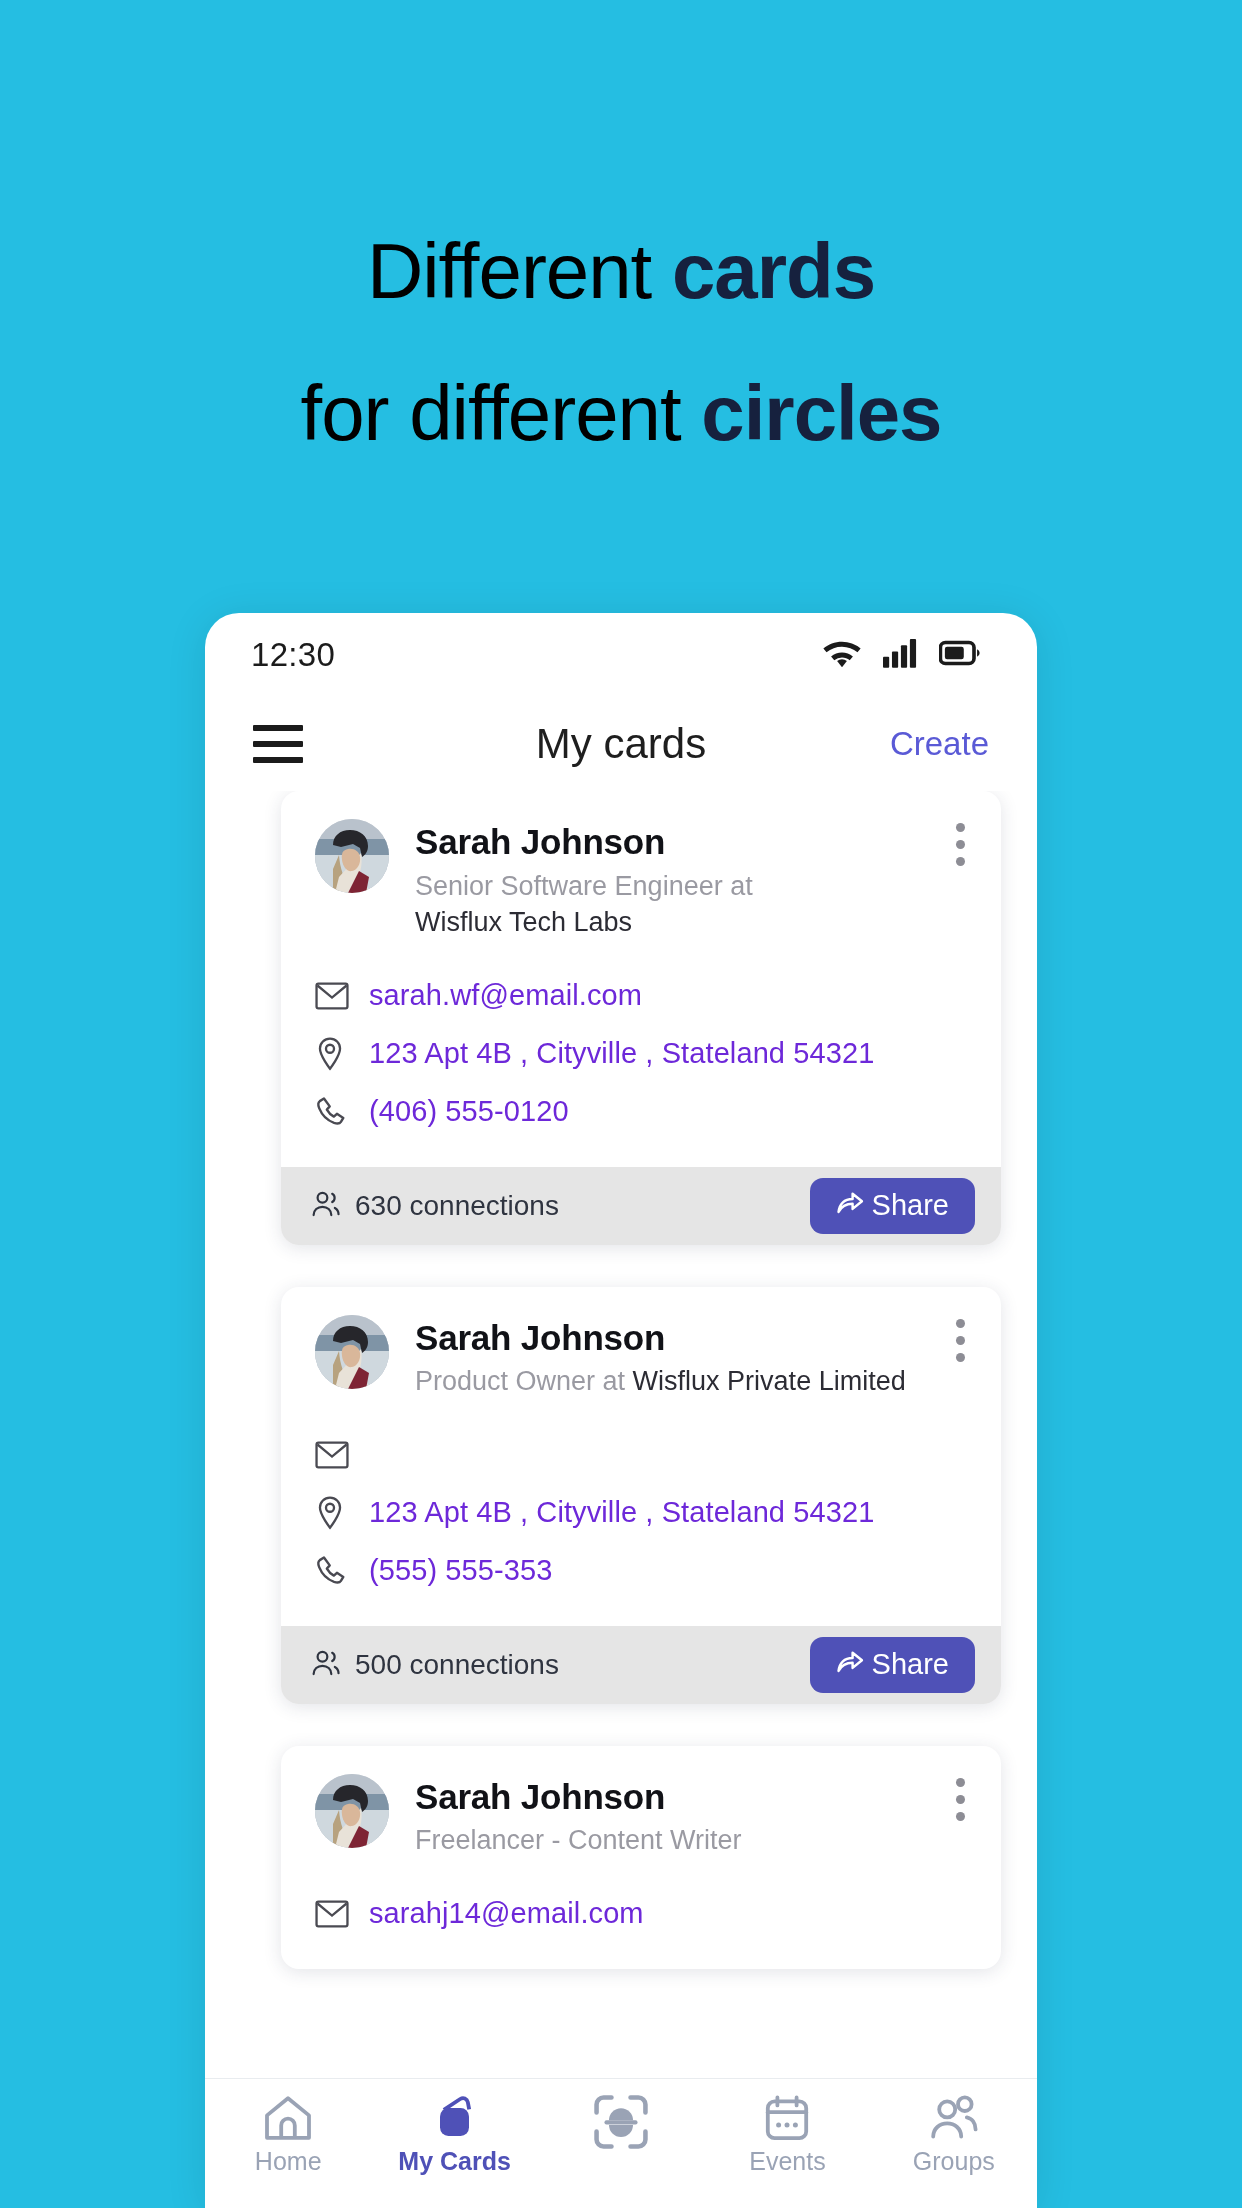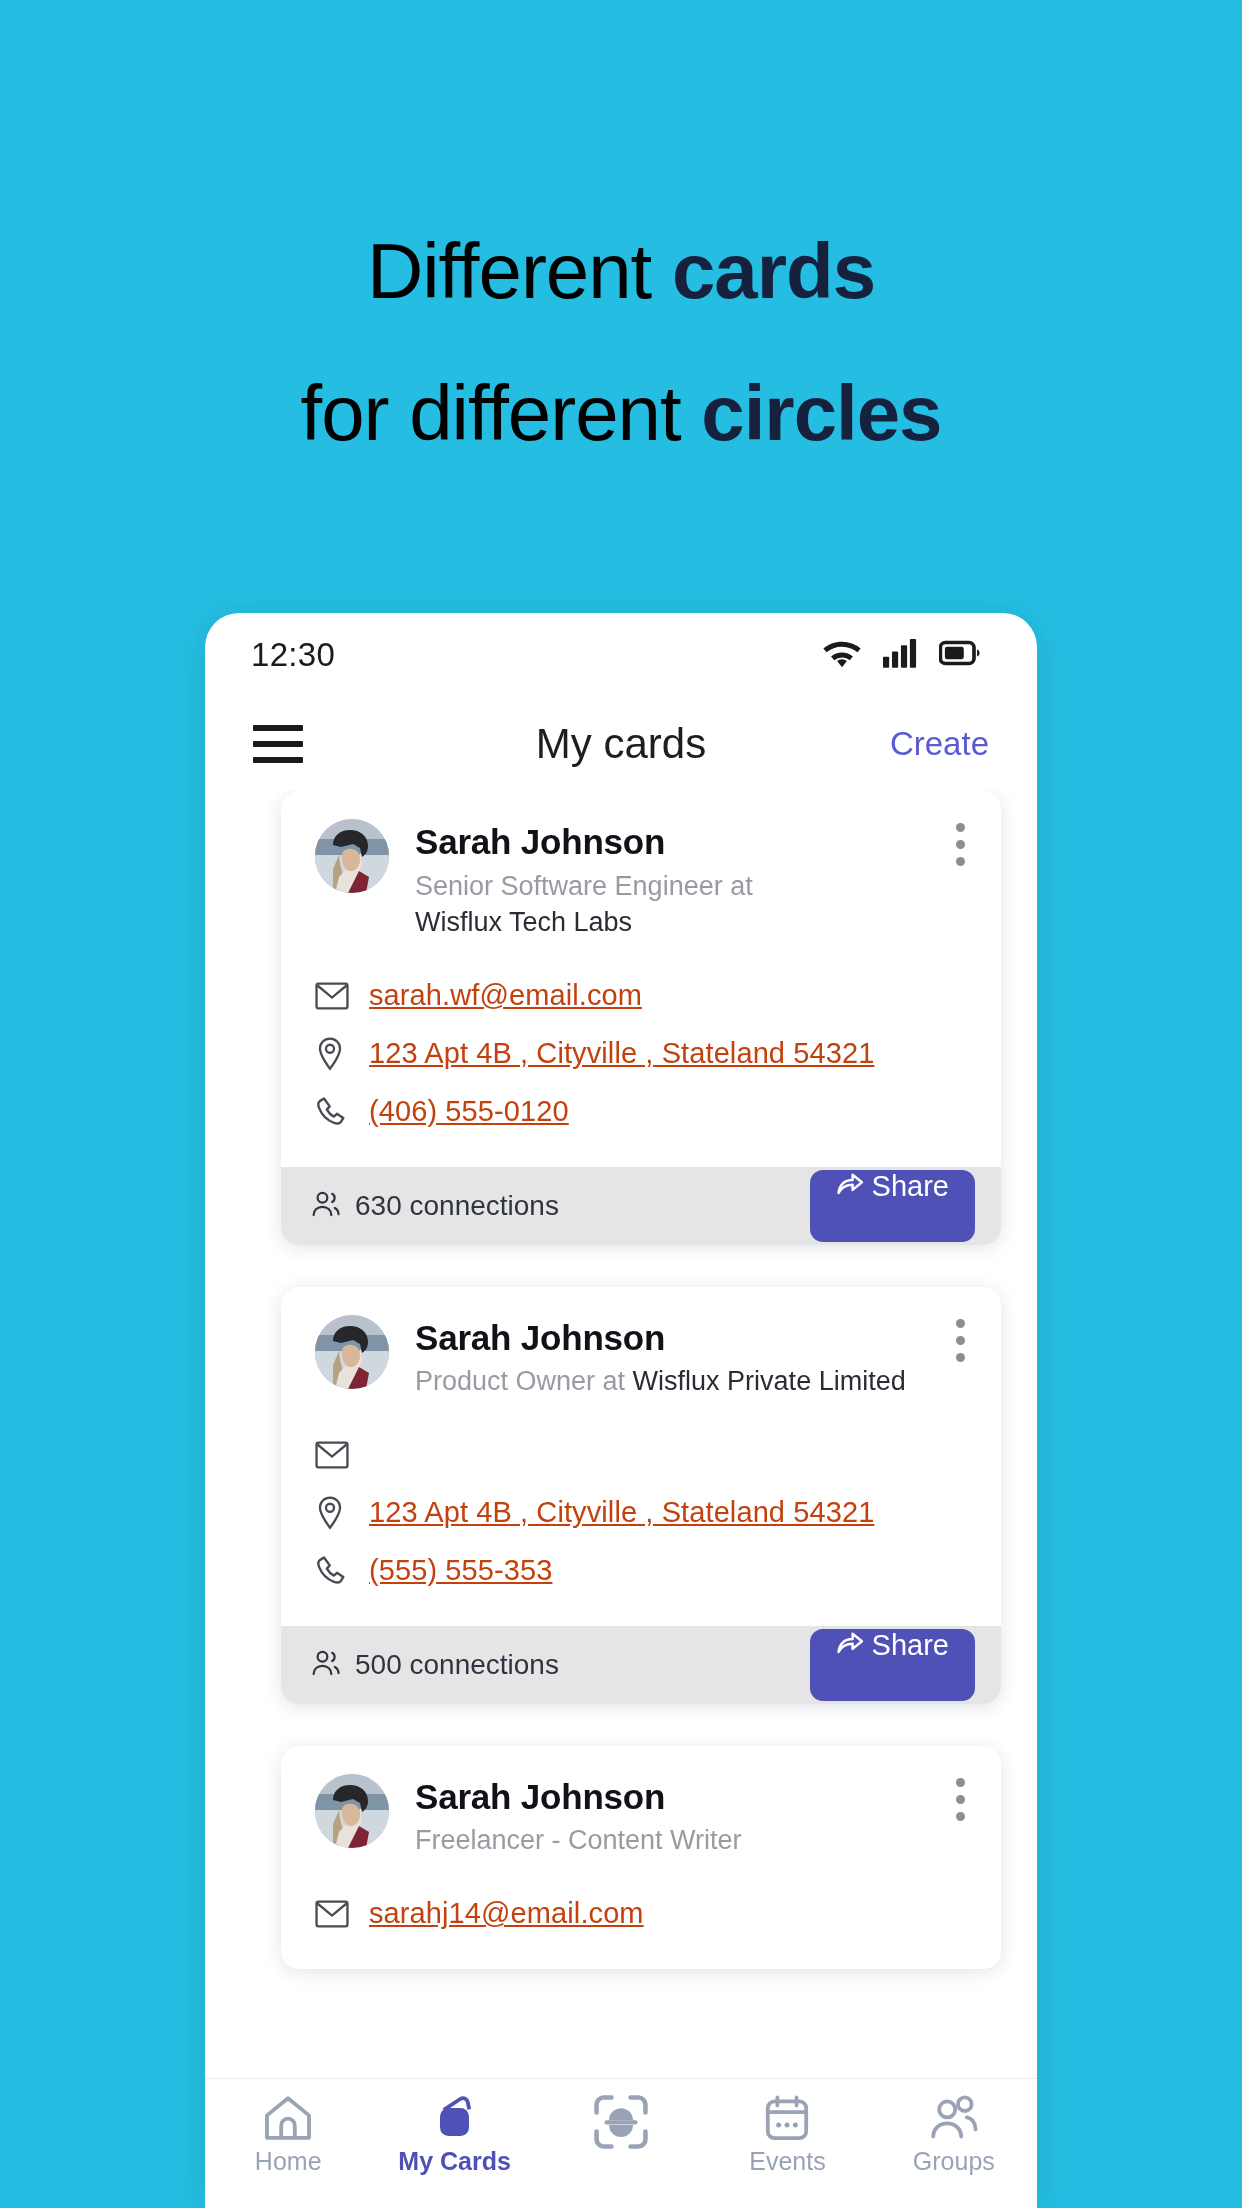--- a/index.html
+++ b/index.html
@@ -154,43 +154,42 @@
     min-height:58px;
     gap:0;
   }
   .row .ico {
     width:54px;
     flex:0 0 54px;
     display:flex; align-items:center; justify-content:flex-start;
   }
   .row .val {
     font-size:29px;
-    color:#c2410c;
+    color:#6d28d9;
     letter-spacing:0.1px;
-    text-decoration:underline;
   }
 
   
   .card-foot {
     background:#e5e5e5;
     height:78px;
     display:flex;
     align-items:center;
     padding:0 26px 0 30px;
   }
   .conn { display:flex; align-items:center; gap:14px; }
   .conn-text { font-size:28px; color:#2f3440; }
   .share-btn {
     margin-left:auto;
     background:#4F51B7;
     color:#ffffff;
     border-radius:13px;
-    height:72px;
+    height:56px;
     padding:0 26px;
-    display:flex; align-items:flex-start; gap:8px;
+    display:flex; align-items:center; gap:8px;
     font-size:29px;
     cursor:pointer;
   }
 
   
   .bottomnav {
     flex:0 0 130px;
     background:#ffffff;
     border-top:1px solid #e9ecef;
     display:flex;

